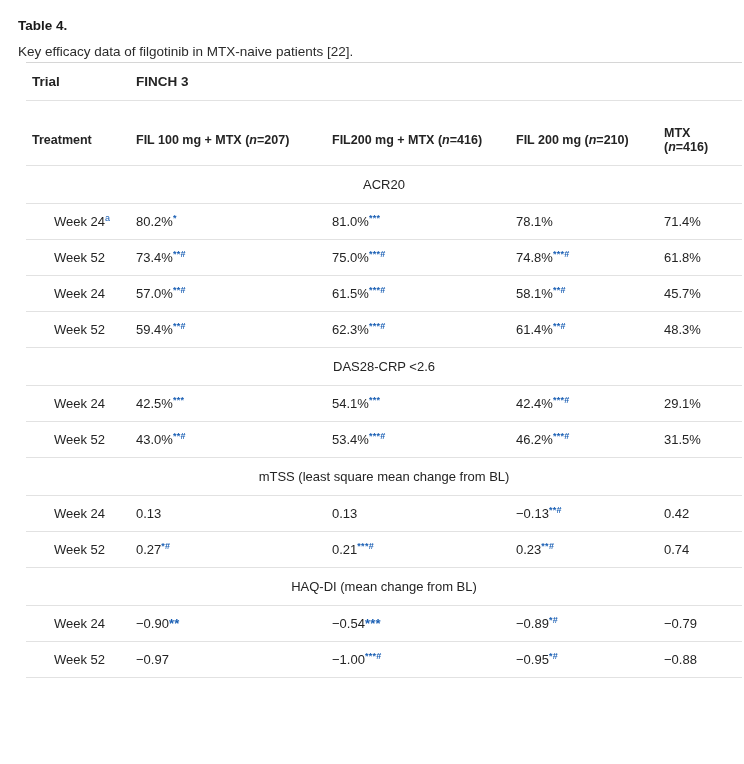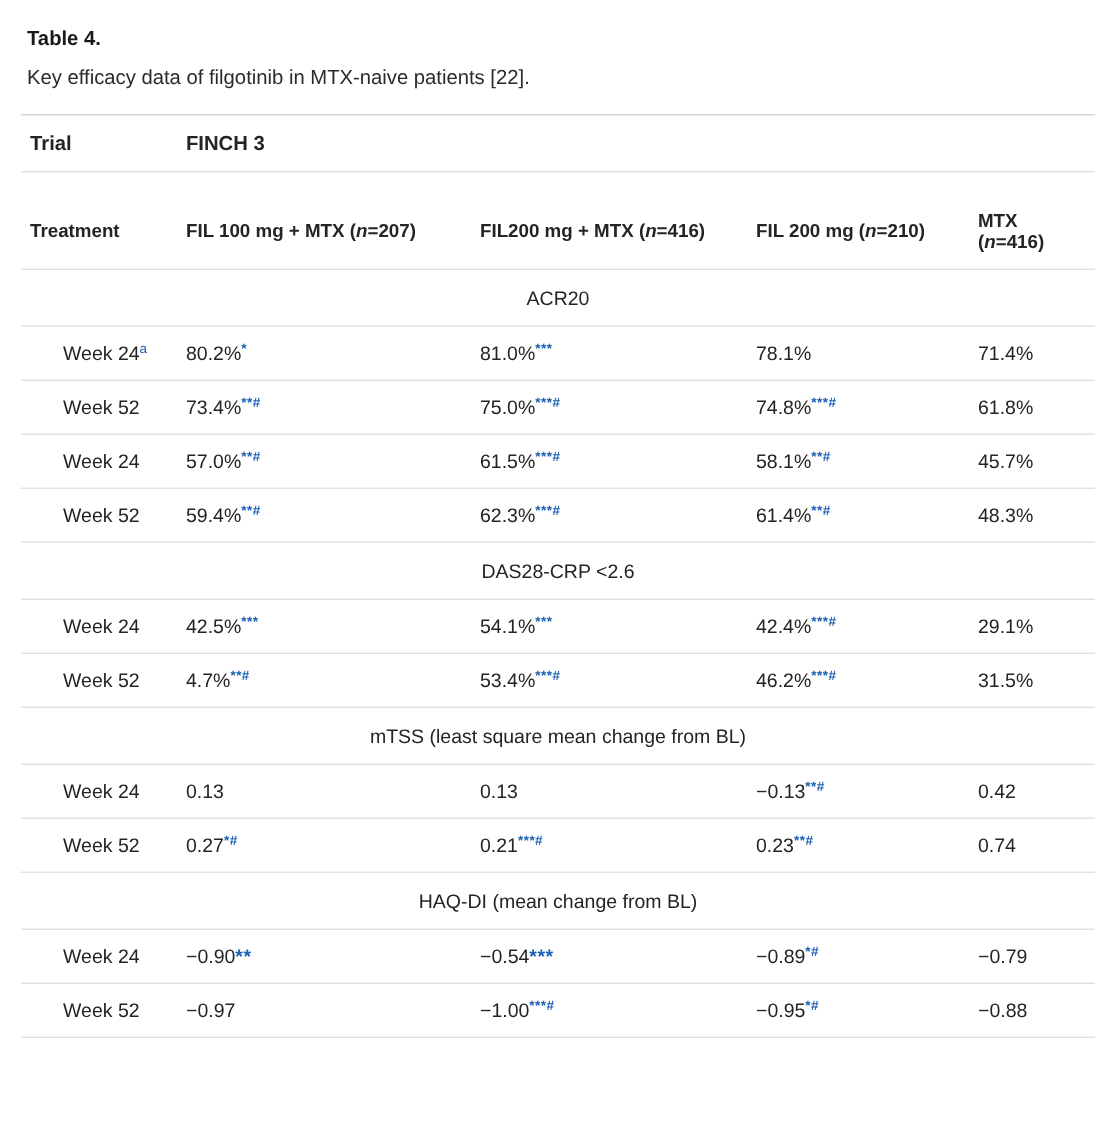--- a/index.html
+++ b/index.html
@@ -29,27 +29,27 @@
     font-size: 13.5px;
     font-weight: bold;
     color: #1a1a1a;
     line-height: 20px;
     margin-bottom: 6px;
   }
   .caption-text {
     font-size: 13.5px;
     color: #2b2b2b;
     line-height: 20px;
-    margin-bottom: 14px;
   }
   table.data-table {
     width: 716px;
     border-collapse: collapse;
     table-layout: fixed;
     font-size: 13px;
+    margin-left: 12px;
   }
   table.data-table td, table.data-table th {
     text-align: left;
     vertical-align: middle;
     padding: 10px 6px 10px 6px;
     border-top: 1px solid #e2e2e2;
     font-weight: normal;
     color: #242424;
   }
   tr.head-row-1 th {
@@ -181,21 +181,21 @@
         </tr>
         <tr class="data-row">
           <td class="label-cell">Week 24</td>
           <td><span class="val">42.5%</span><span class="supmark">***</span></td>
           <td><span class="val">54.1%</span><span class="supmark">***</span></td>
           <td><span class="val">42.4%</span><span class="supmark">***#</span></td>
           <td><span class="val">29.1%</span></td>
         </tr>
         <tr class="data-row">
           <td class="label-cell">Week 52</td>
-          <td><span class="val">4.7%</span><span class="supmark">**#</span></td>
+          <td><span class="val">43.0%</span><span class="supmark">**#</span></td>
           <td><span class="val">53.4%</span><span class="supmark">***#</span></td>
           <td><span class="val">46.2%</span><span class="supmark">***#</span></td>
           <td><span class="val">31.5%</span></td>
         </tr>
         <tr class="section-row">
           <td colspan="5">mTSS (least square mean change from BL)</td>
         </tr>
         <tr class="data-row">
           <td class="label-cell">Week 24</td>
           <td><span class="val">0.13</span></td>

